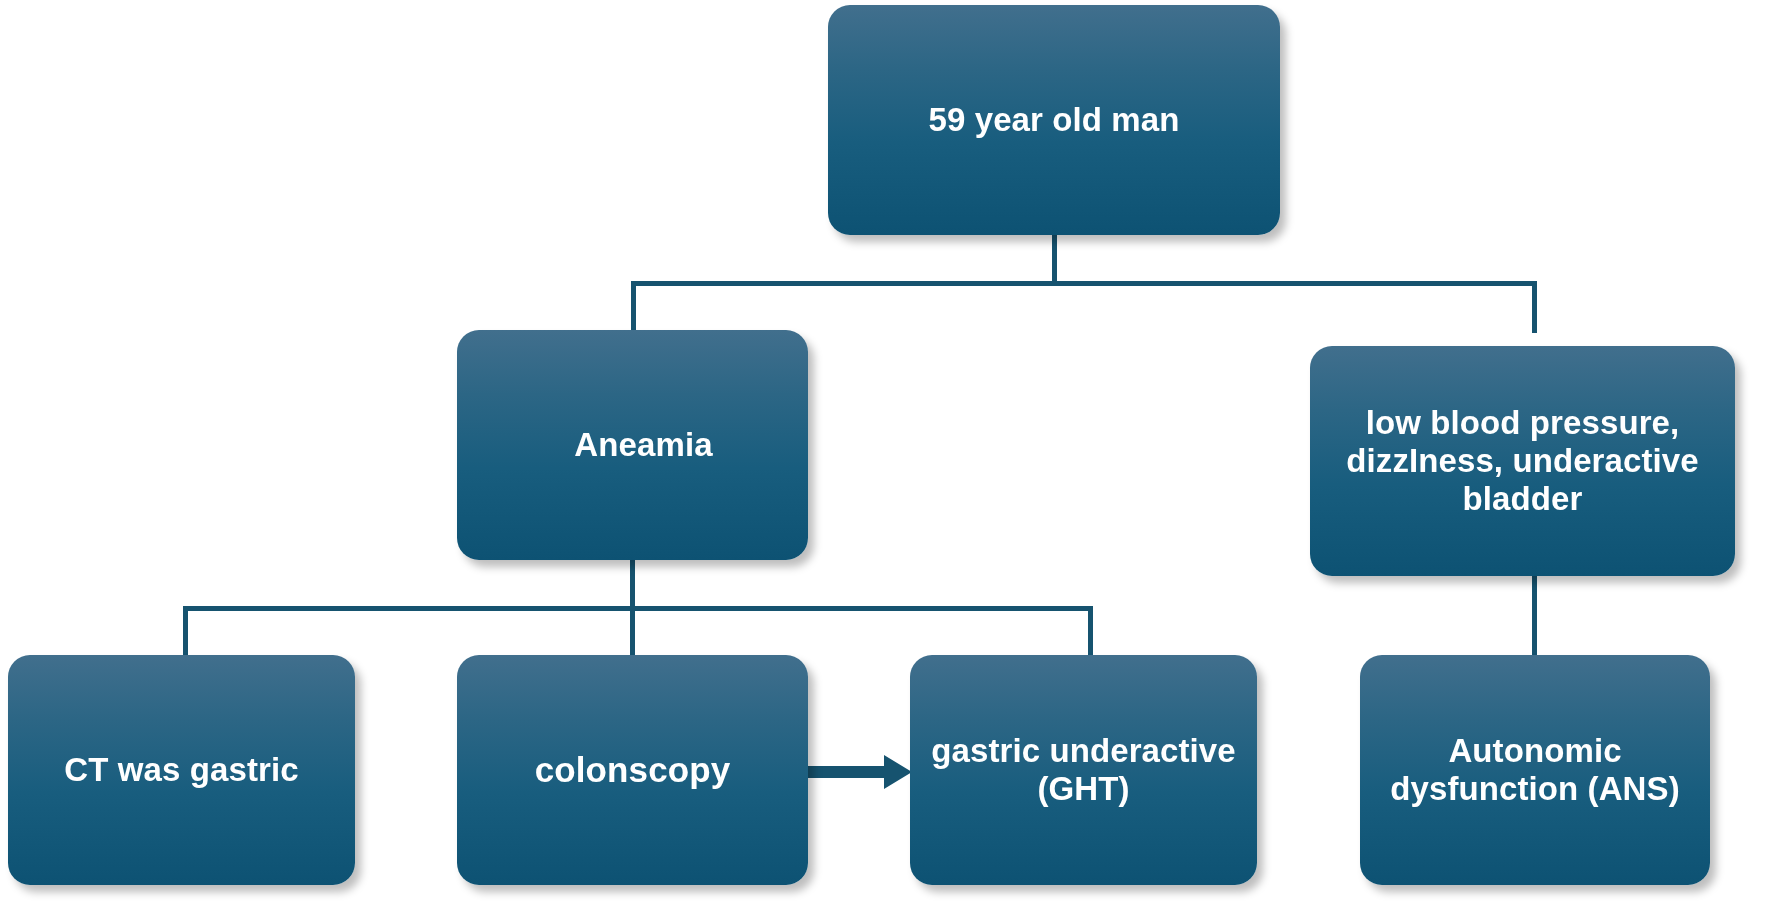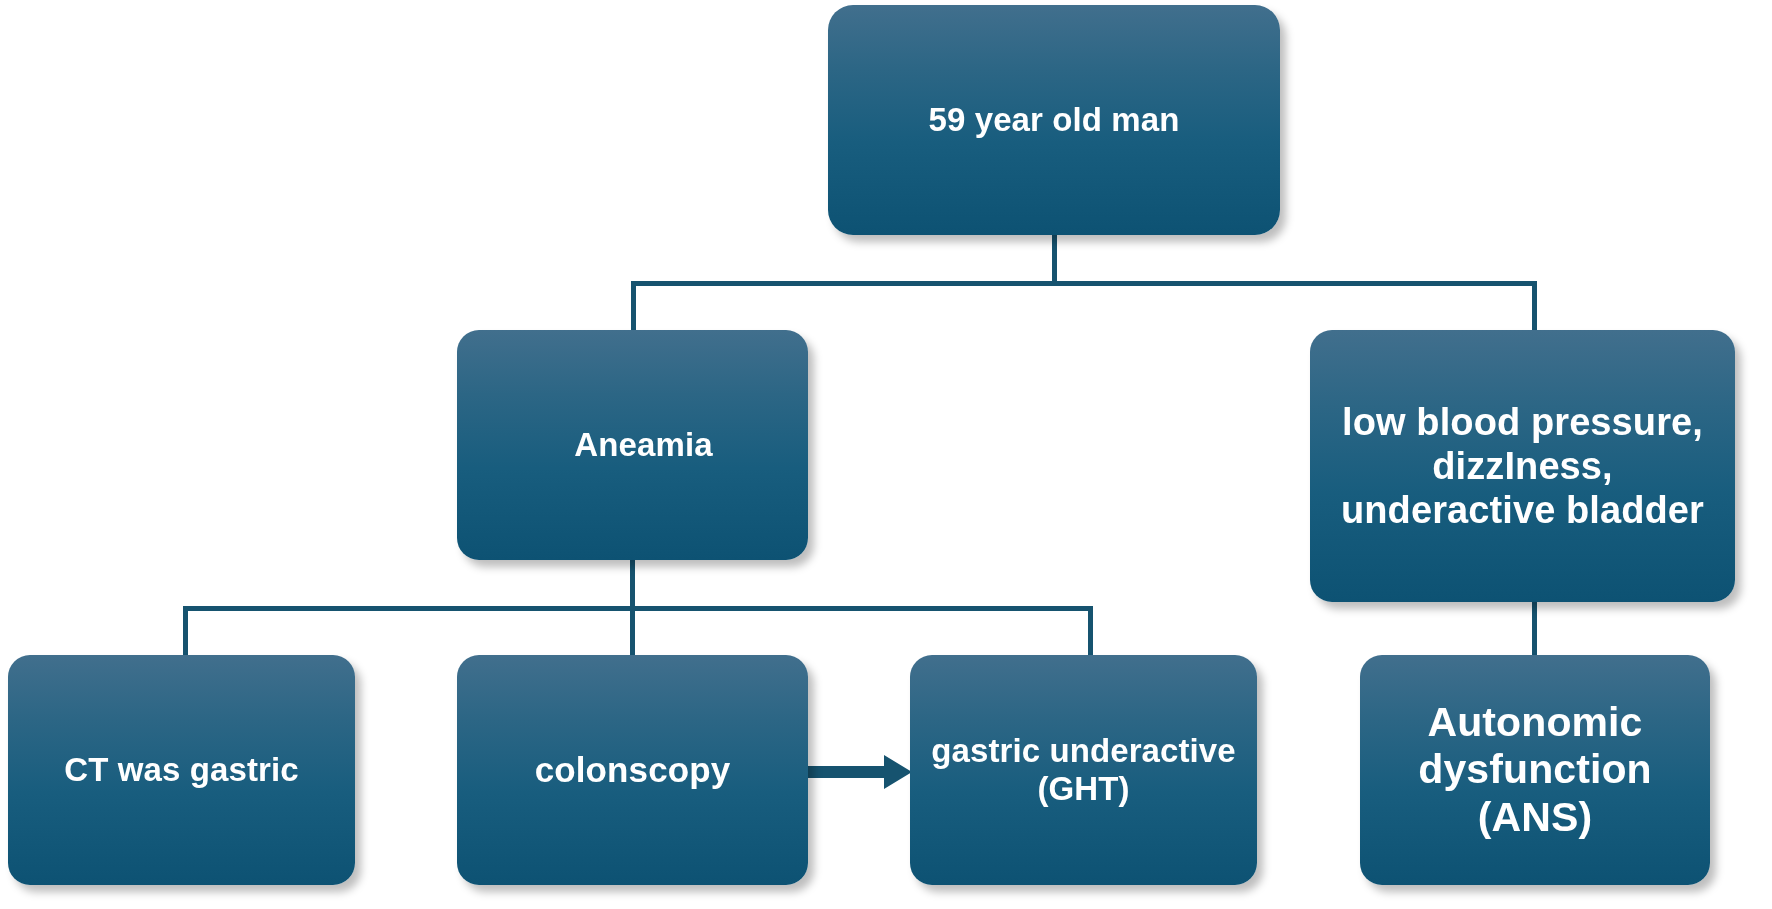--- a/index.html
+++ b/index.html
@@ -37,27 +37,27 @@
     z-index: 5;
     padding: 6px 14px;
   }
   .node .label {
     display: block;
     width: 100%;
     white-space: pre-line;
   }
 
   
-  #node-root      { left: 828px;  top: 5px;   width: 452px; height: 230px; font-size: 33px; border-radius: 25px; }
+  #node-root      { left: 828px;  top: 5px;   width: 452px; height: 230px; font-size: 33px; }
   #node-anaemia   { left: 457px;  top: 330px; width: 351px; height: 230px; font-size: 33px; padding-left: 36px; }
-  #node-symptoms  { left: 1310px; top: 330px; width: 425px; height: 272px; font-size: 38px; }
+  #node-symptoms  { left: 1310px; top: 346px; width: 425px; height: 230px; font-size: 33px; }
   #node-ct        { left: 8px;    top: 655px; width: 347px; height: 230px; font-size: 33px; }
   #node-colon     { left: 457px;  top: 655px; width: 351px; height: 230px; font-size: 35px; }
   #node-ght       { left: 910px;  top: 655px; width: 347px; height: 230px; font-size: 33px; }
-  #node-ans       { left: 1360px; top: 655px; width: 350px; height: 230px; font-size: 41px; }
+  #node-ans       { left: 1360px; top: 655px; width: 350px; height: 230px; font-size: 33px; }
 
   
   .conn {
     position: absolute;
     background: #16536f;
     z-index: 1;
   }
   .conn.v { width: 5px; }
   .conn.h { height: 5px; }
 

